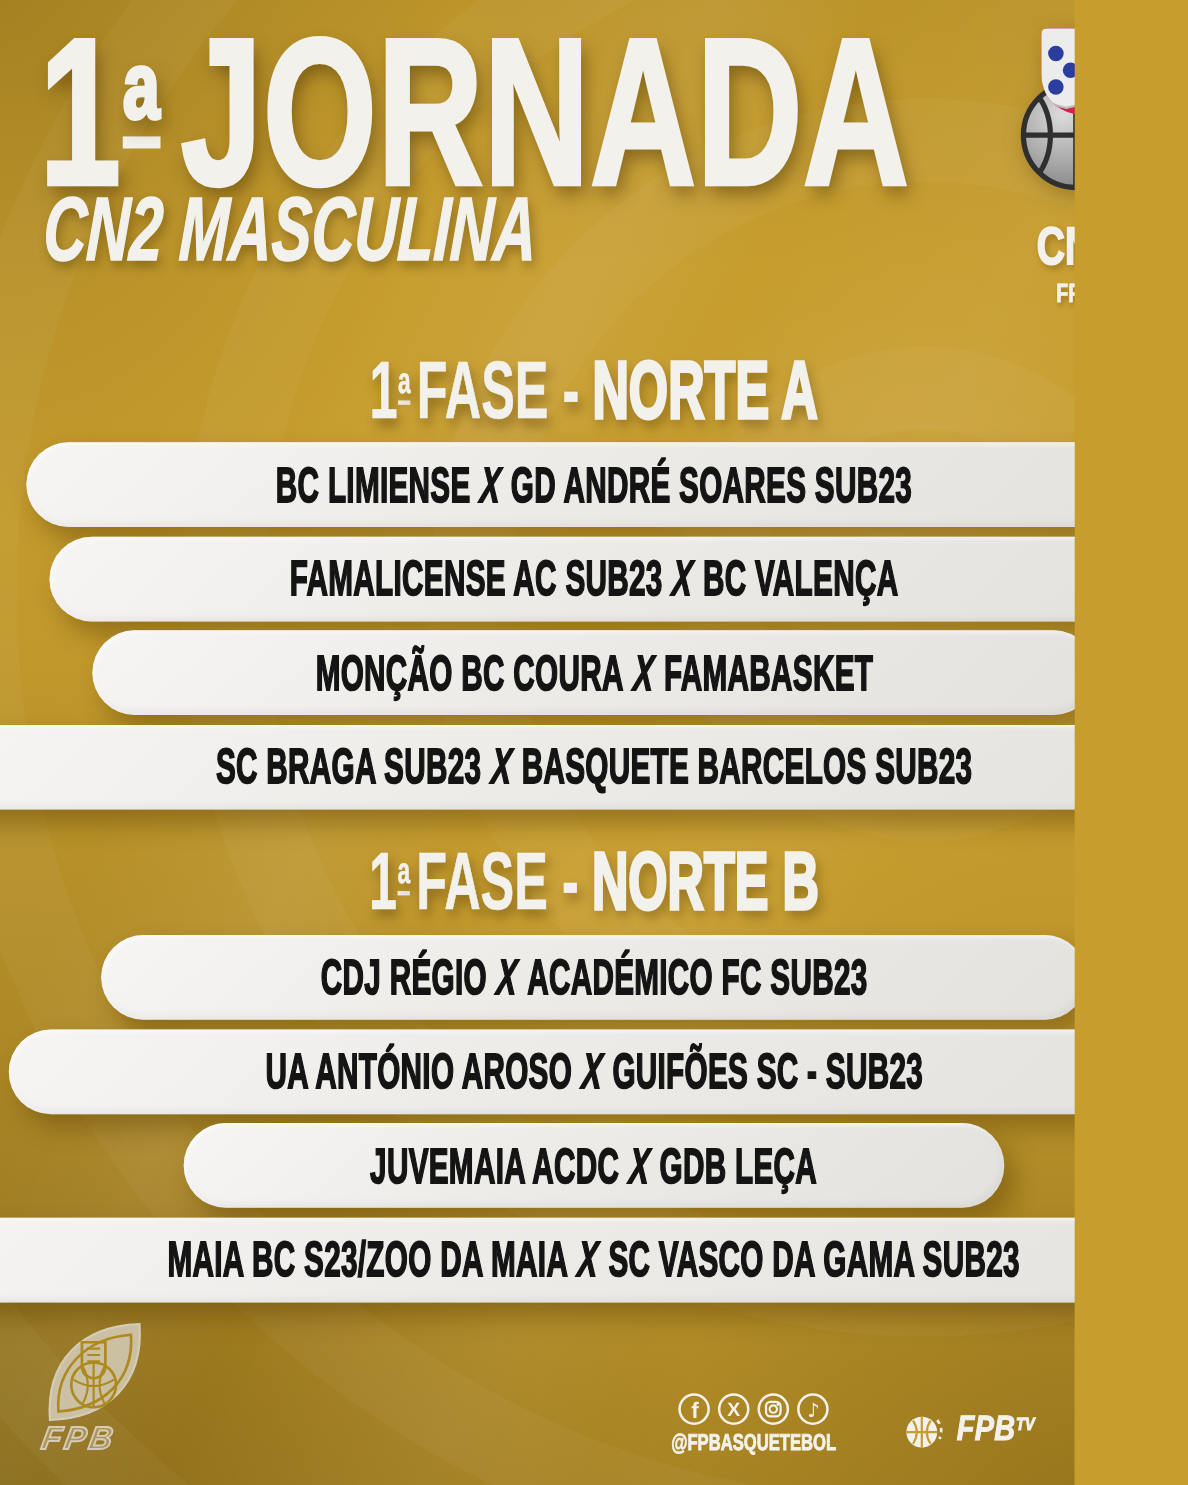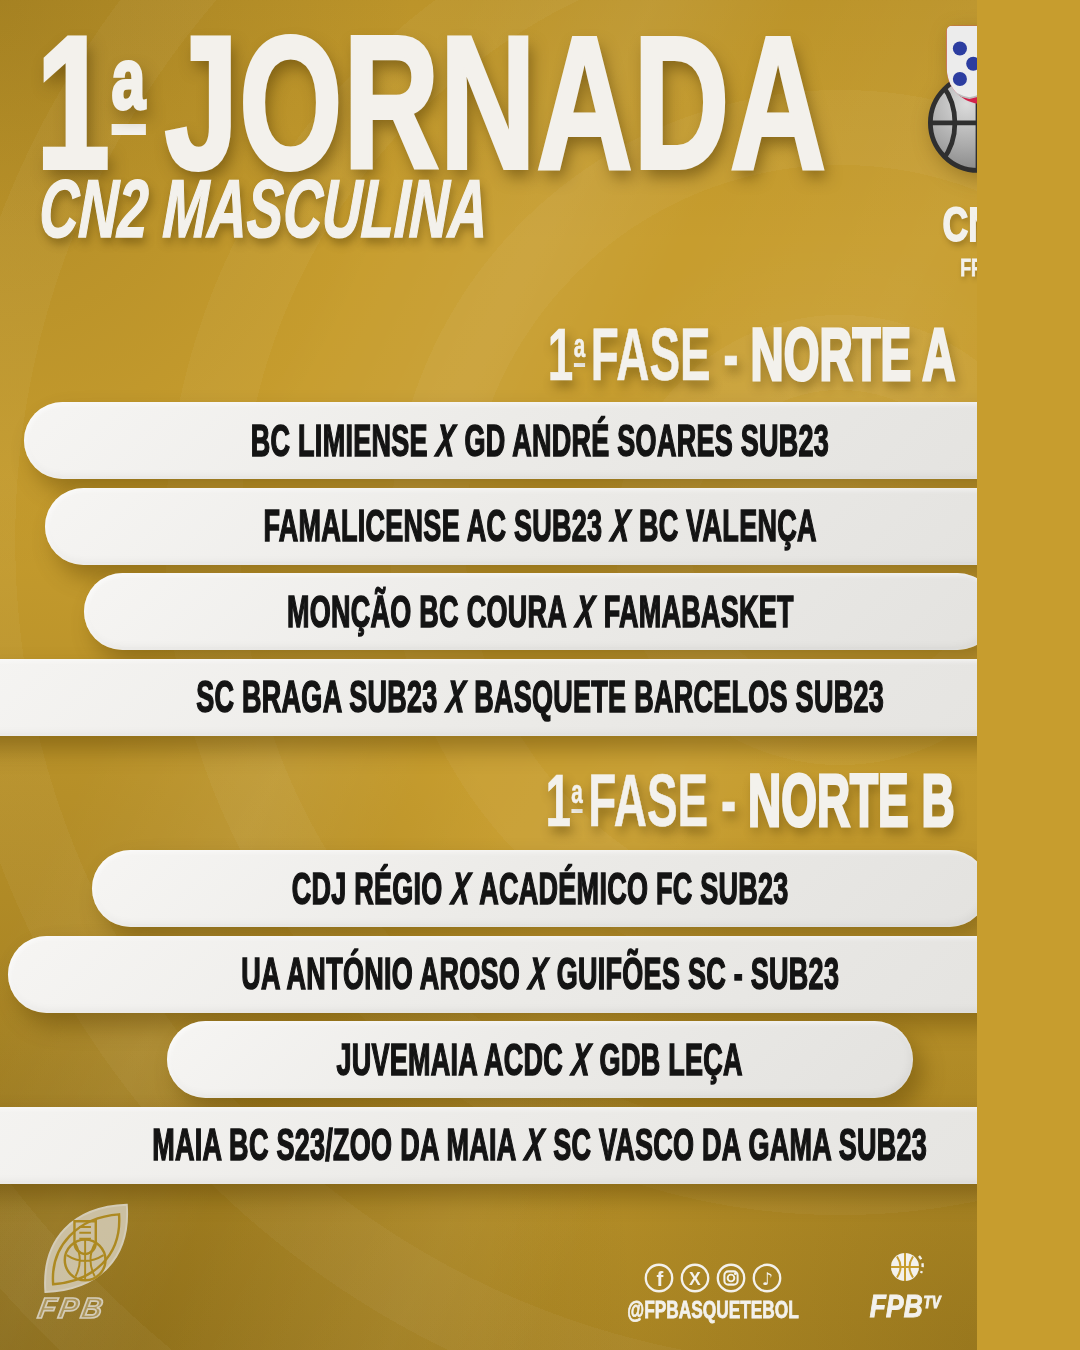--- a/index.html
+++ b/index.html
@@ -56,21 +56,21 @@
     -webkit-text-stroke:1.8px #f3f1ec; text-shadow:3px 4px 8px rgba(72,50,0,.4);
   }
   .badge-cn2 .cond,.badge-fpb .cond { --sx:.74; transform-origin:center bottom; }
   .badge-fpb {
     margin-top:2px; font-size:24px; font-weight:bold; color:#f3f1ec;
     -webkit-text-stroke:.8px #f3f1ec; text-shadow:2px 3px 6px rgba(72,50,0,.4);
   }
 
   
   .section-heading {
-    position:absolute; left:0; width:1080px; text-align:right;
+    position:absolute; left:0; width:1080px; text-align:center;
     font-size:74px; line-height:1; color:#f3f1ec; font-weight:bold;
     text-shadow:5px 7px 14px rgba(72,50,0,.45);
   }
   .section-heading .cond { --sx:.62; transform-origin:center bottom; }
   .heading-prefix { -webkit-text-stroke:.6px #f3f1ec; }
   .heading-prefix .rest { margin-left:.12em; }
   .heading-name { margin-left:.26em; -webkit-text-stroke:3.2px #f3f1ec; }
   .heading-a { top:318px; }
   .heading-b { top:764px; }
 
@@ -97,25 +97,25 @@
 
   
   .footer-right {
     position:absolute; right:28px; bottom:28px;
     display:flex; align-items:flex-end; gap:30px;
   }
   .social-block { display:flex; flex-direction:column; align-items:center; gap:5px; }
   .social-icons { display:flex; gap:6px; }
   .social-icons svg { display:block; }
   .social-handle {
-    font-size:24px; font-weight:bold; color:#f3f1ec; line-height:1;
+    font-size:21px; font-weight:bold; color:#f3f1ec; line-height:1;
     -webkit-text-stroke:.8px #f3f1ec;
   }
   .social-handle .cond { --sx:.72; transform-origin:center bottom; }
-  .fpbtv { display:flex; flex-direction:column; align-items:center; gap:3px; }
+  .fpbtv { display:flex; align-items:flex-start; gap:3px; }
   .fpbtv-text {
     font-size:32px; font-weight:bold; font-style:italic; color:#f3f1ec; line-height:1;
     -webkit-text-stroke:1px #f3f1ec; letter-spacing:.01em;
   }
   .fpbtv-text .cond { --sx:.82; transform-origin:center bottom; }
   .fpbtv-text sup { font-size:.5em; vertical-align:.55em; margin-left:.04em; }
 </style>
 </head>
 <body>
 

